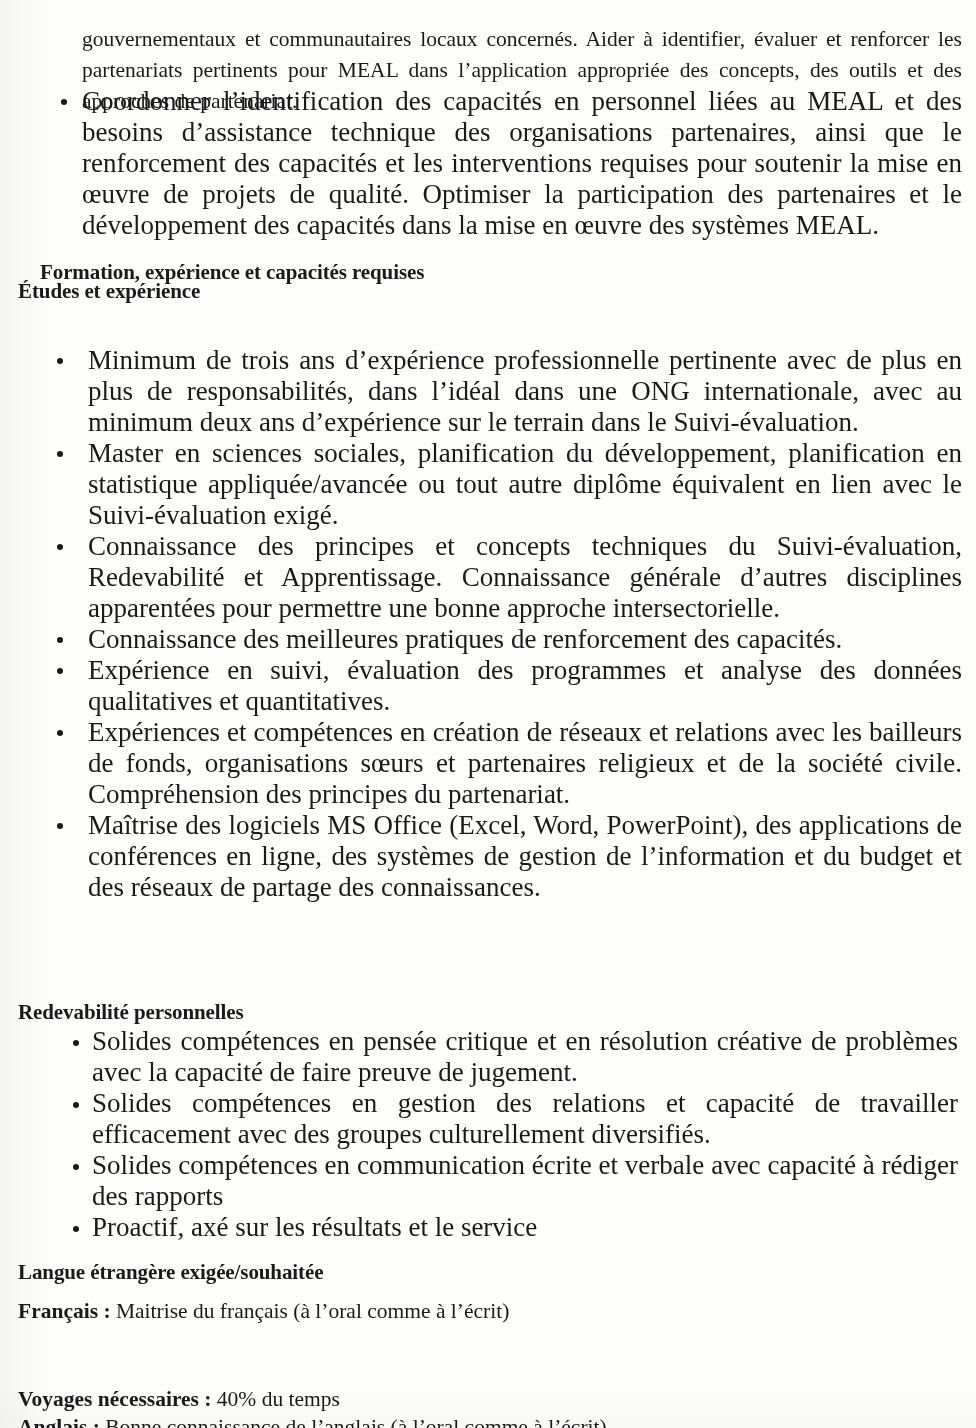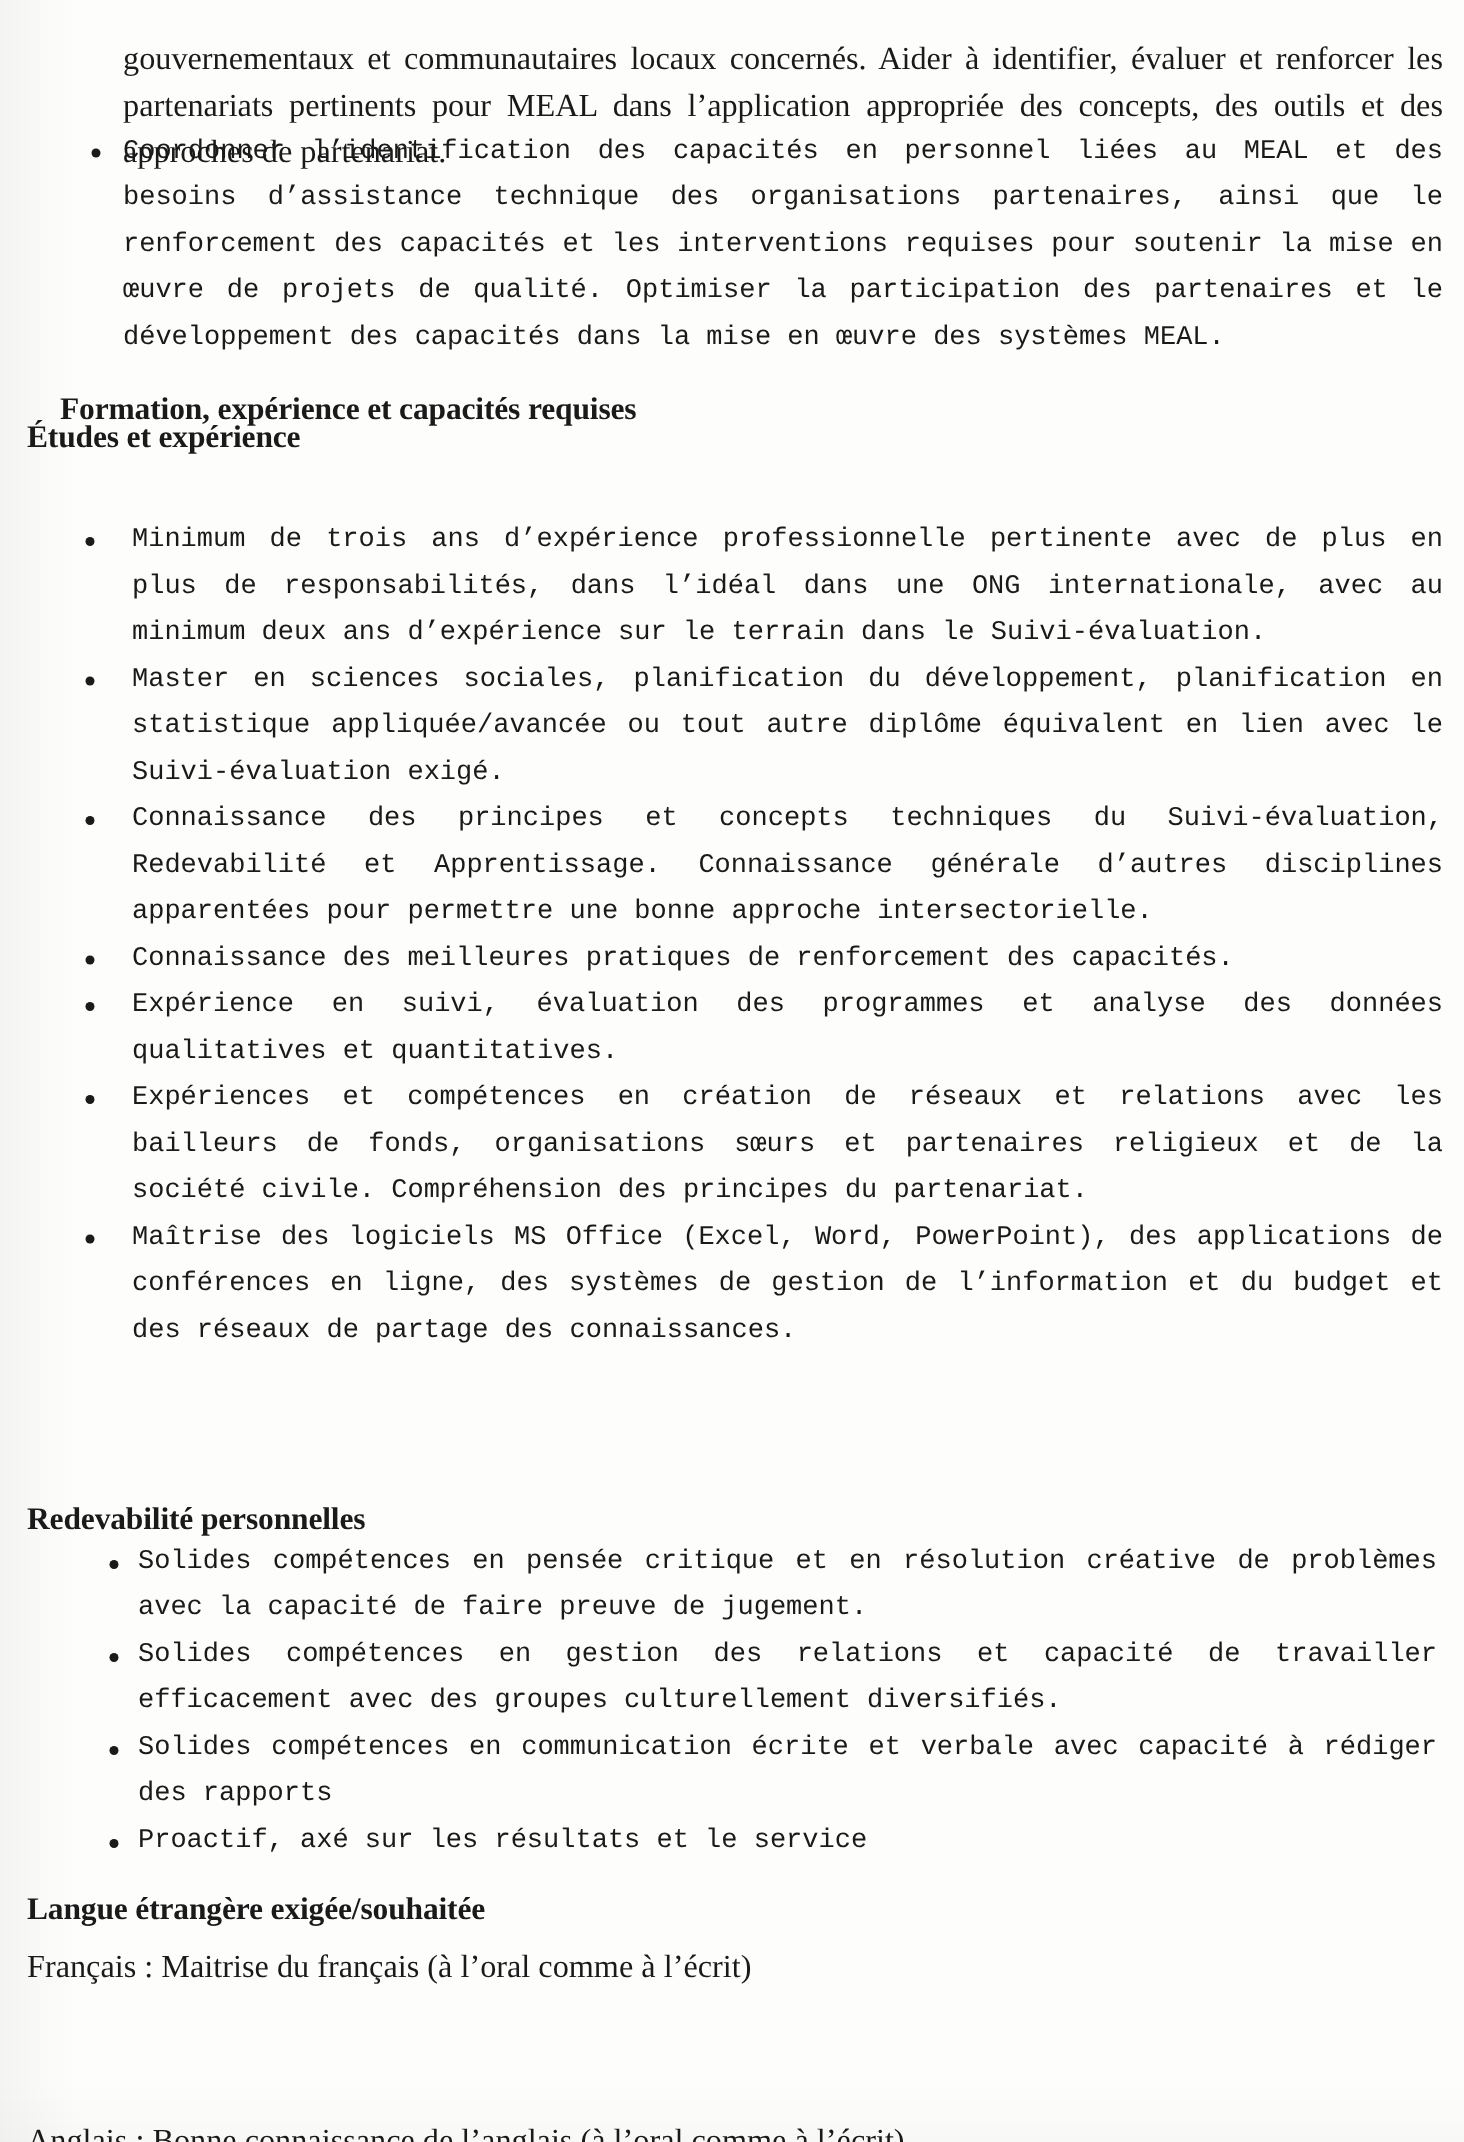--- a/index.html
+++ b/index.html
@@ -49,26 +49,25 @@
     text-justify: inter-word;
   }
 
   ul.lvl1 {
     list-style: none;
     margin: 0;
     padding: 0;
   }
   ul.lvl1 > li {
     position: relative;
-    font-size: 18px;
+    font-size: 27px;
     line-height: 31px;
     text-align: justify;
     text-justify: inter-word;
     margin: 0 0 0 0;
-    font-family: Liberation Mono, monospace;
   }
   ul.lvl1 > li::before {
     content: "";
     position: absolute;
     width: 6px;
     height: 6px;
     border-radius: 50%;
     background: #1a1a1a;
   }
 
@@ -125,21 +124,21 @@
   }
 
   
   .lang-line {
     position: absolute;
     left: 18px;
     font-size: 21.5px;
     line-height: 30px;
     white-space: nowrap;
   }
-  .lang-line b { font-weight: normal; }
+  .lang-line b { font-weight: bold; }
   #lang-fr { top: 1296px; }
   #lang-en { top: 1412px; }
   #lang-travel { top: 1384px; }
 </style>
 </head>
 <body>
 
 <div class="page">
 
   <div class="scan-shade"></div>
@@ -174,14 +173,17 @@
   </ul>
 
   <div class="heading" id="h-langue">Langue étrangère exigée/souhaitée</div>
 
   <div class="lang-line" id="lang-fr">
     <b>Français :</b><span> Maitrise du français (à l’oral comme à l’écrit)</span>
   </div>
   <div class="lang-line" id="lang-en">
     <b>Anglais :</b><span> Bonne connaissance de l’anglais (à l’oral comme à l’écrit)</span>
   </div>
+  <div class="lang-line" id="lang-travel">
+    <b>Voyages nécessaires :</b><span> 40% du temps</span>
+  </div>
 
 </div>
 
 </body></html>

